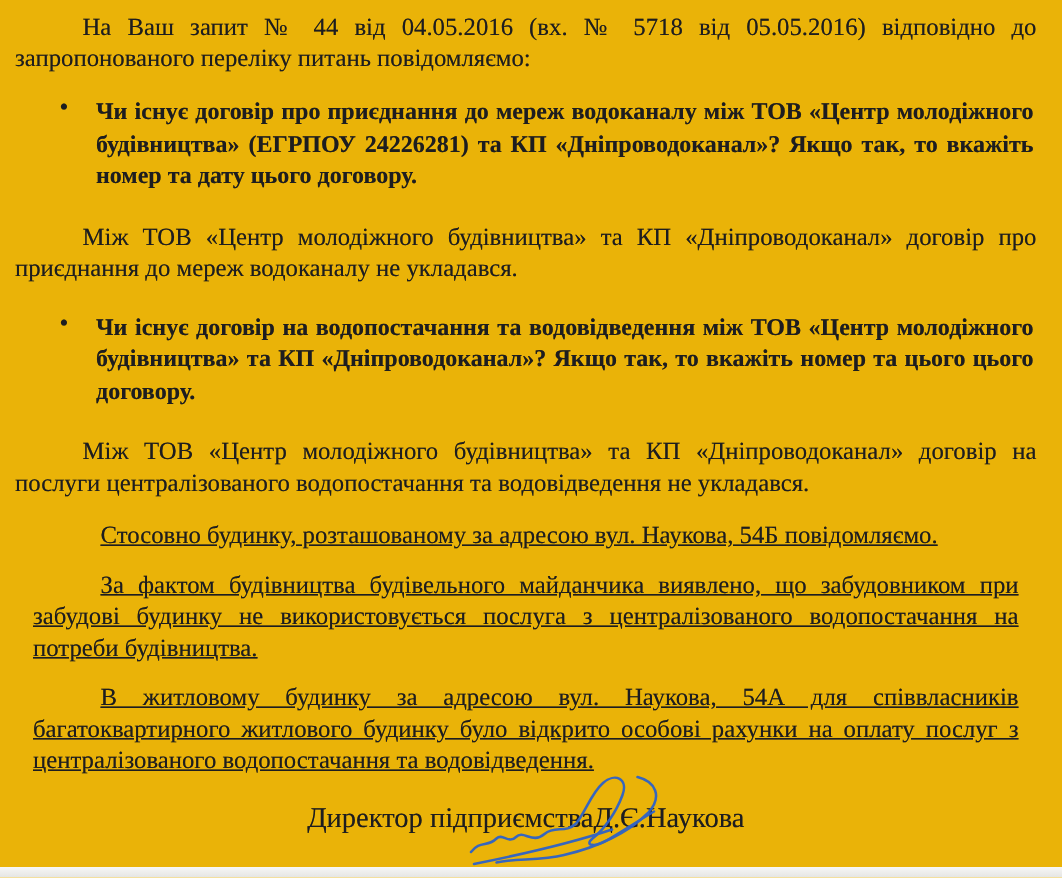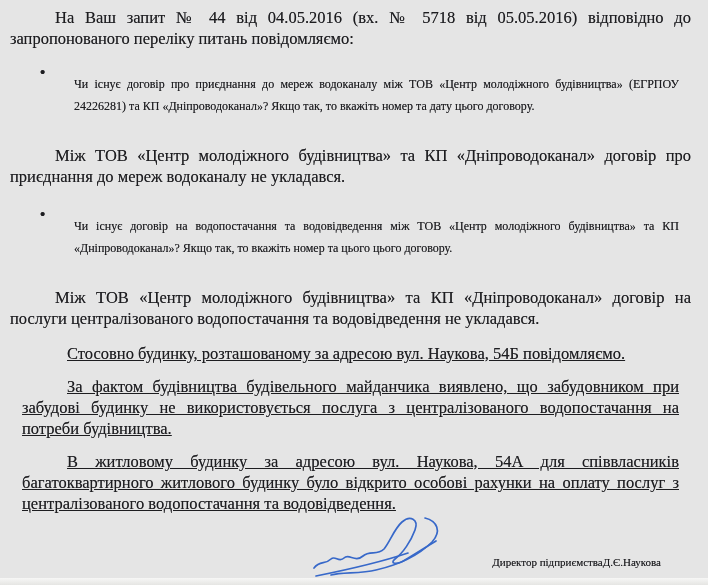--- a/index.html
+++ b/index.html
@@ -4,21 +4,21 @@
 <style>
   html, body {
     margin: 0;
     padding: 0;
     background: #ffffff;
   }
   .page {
     position: relative;
     width: 708px;
     height: 585px;
-    background: #e5e5e5;
+    background: #eab308;
     overflow: hidden;
     font-family: "Liberation Serif", "DejaVu Serif", serif;
     color: #1d1d20;
     box-sizing: border-box;
     padding: 7px 17px 0 10px;
     text-shadow: 0 0 0.4px rgba(20,20,25,0.55);
   }
   .para {
     margin: 0;
     font-size: 16.5px;
@@ -39,36 +39,36 @@
   .bullet-marker {
     flex: 0 0 auto;
     width: 22px;
     font-size: 15px;
     line-height: 21px;
     font-weight: bold;
     color: #1d1d20;
   }
   .bullet-text {
     flex: 1 1 auto;
-    margin: 12px;
-    font-size: 12px;
+    margin: 2px;
+    font-size: 16px;
     line-height: 21.5px;
-    font-weight: normal;
+    font-weight: bold;
     text-align: justify;
   }
   .block-group .para { margin: 12px; text-decoration: underline; }
   .signature-row {
     position: absolute;
     left: 10px;
     right: 17px;
-    top: 556px;
+    top: 535px;
     display: flex;
-    justify-content: flex-end;
+    justify-content: center;
     align-items: baseline;
-    font-size: 11px;
+    font-size: 19px;
   }
   .sig-title  { margin-left: 30px; }
   .sig-name   { margin-right: 30px; }
   .signature-svg {
     position: absolute;
     left: 306px;
     top: 512px;
     width: 148px;
     height: 70px;
     pointer-events: none;

